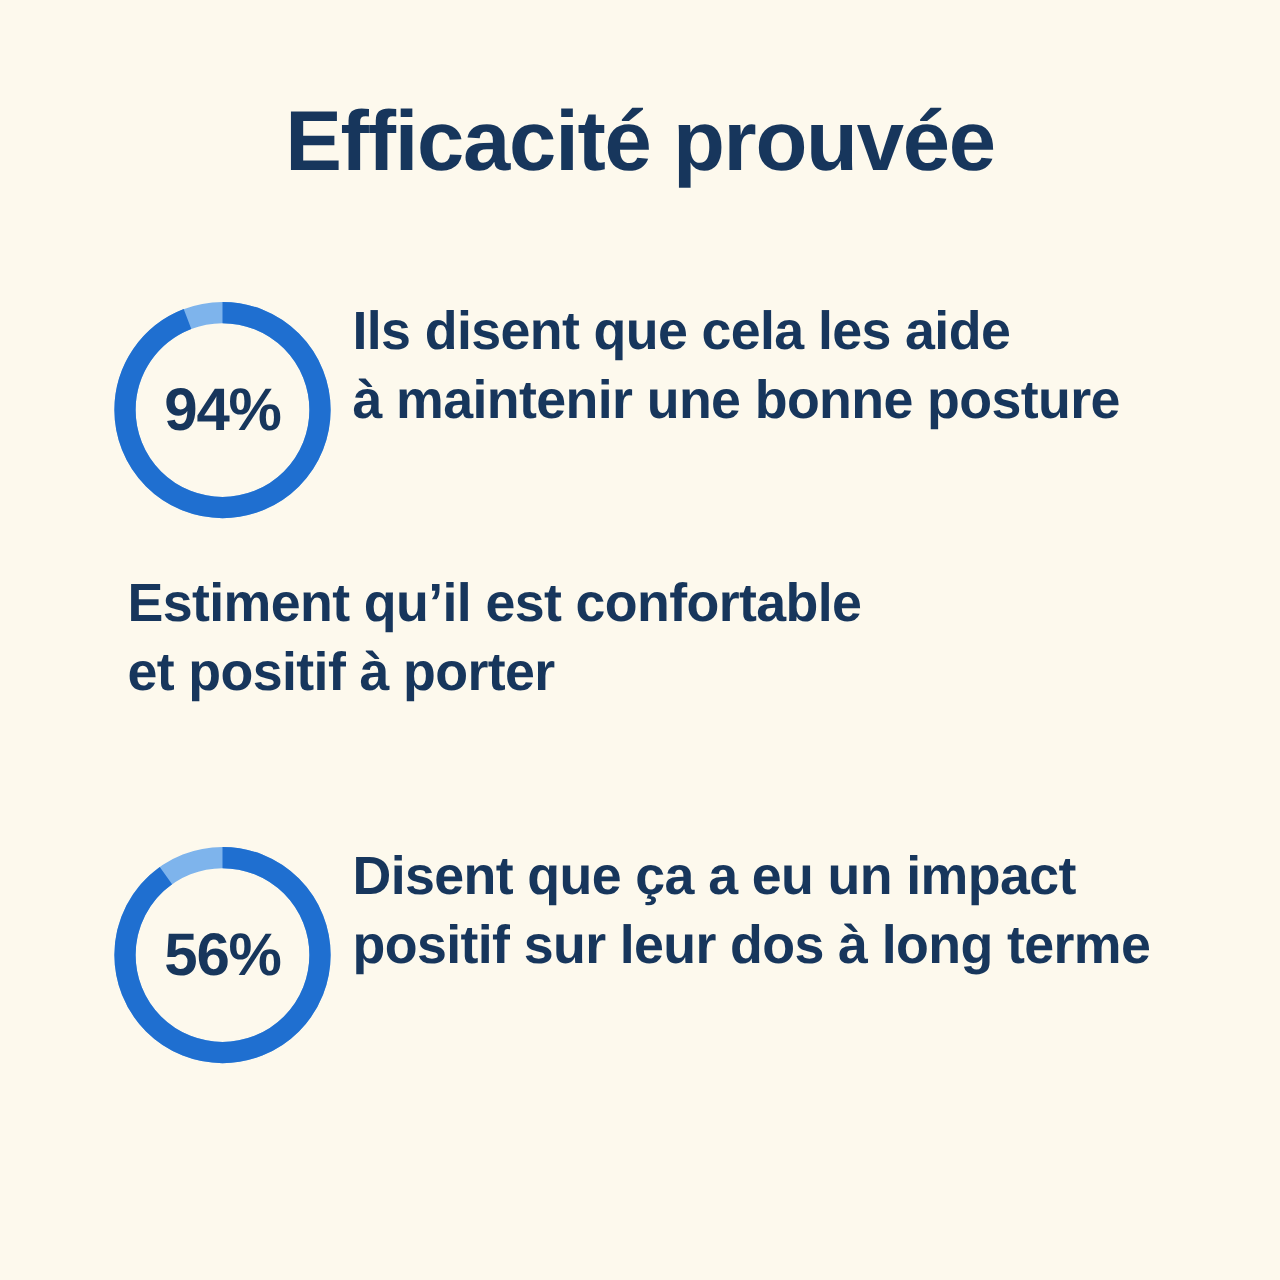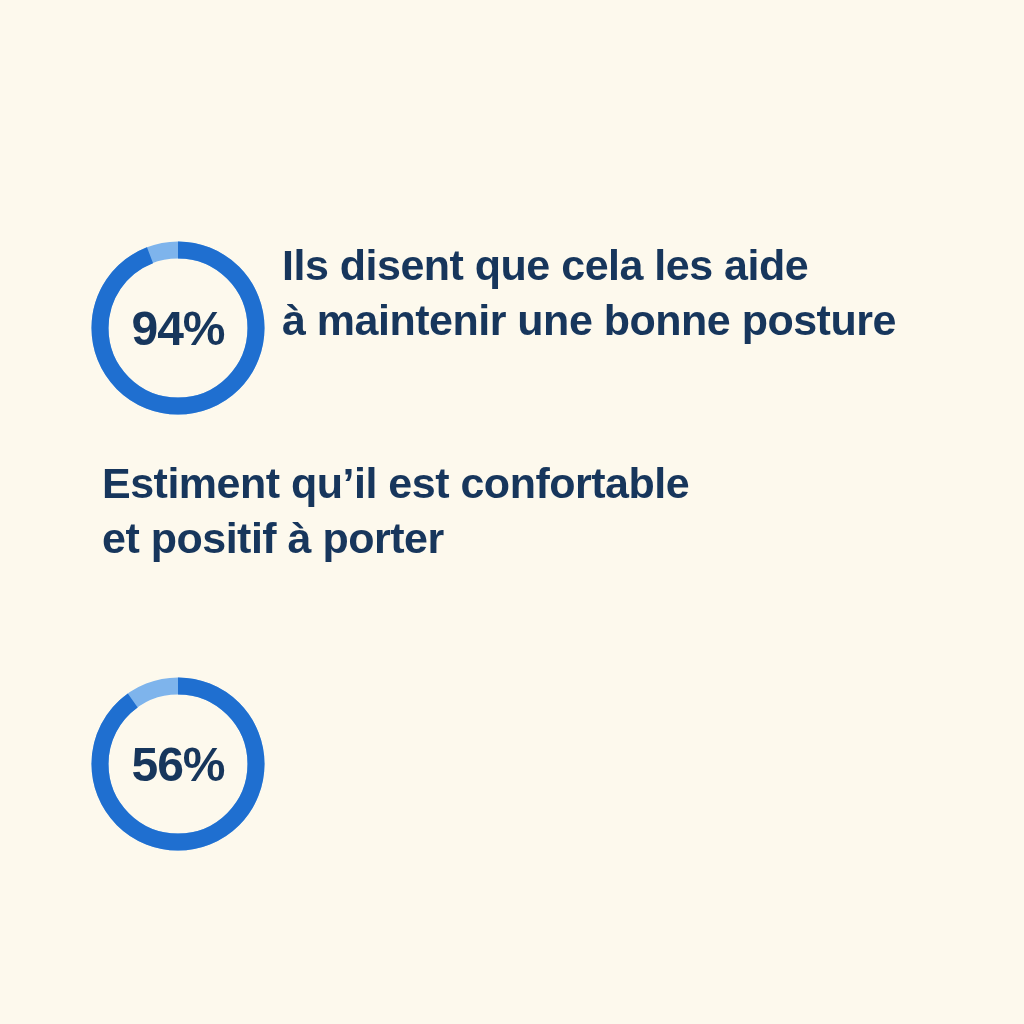--- a/index.html
+++ b/index.html
@@ -75,20 +75,21 @@
     line-height: 1.28;
     letter-spacing: -0.5px;
     white-space: pre-line;
   }
 </style>
 </head>
 <body>
 
 <div class="page">
 
+  <div class="title">Efficacité prouvée</div>
 
   <div class="stats">
 
     <div class="stat-row">
       <div class="ring-wrap">
         <svg width="180" height="180" viewBox="0 0 180 180">
           <circle cx="90" cy="90" r="78" fill="none" stroke="#7eb4ec" stroke-width="17"></circle>
           <circle class="ring-progress" cx="90" cy="90" r="78" fill="none" stroke="#1f6fd0" stroke-width="17" stroke-linecap="butt" stroke-dasharray="460.68314672240723 490.0884539600077" stroke-dashoffset="0"></circle>
         </svg>
         <div class="ring-label">94%</div>
@@ -103,16 +104,18 @@
     </div>
 
     <div class="stat-row">
       <div class="ring-wrap">
         <svg width="180" height="180" viewBox="0 0 180 180">
           <circle cx="90" cy="90" r="78" fill="none" stroke="#7eb4ec" stroke-width="17"></circle>
           <circle class="ring-progress" cx="90" cy="90" r="78" fill="none" stroke="#1f6fd0" stroke-width="17" stroke-linecap="butt" stroke-dasharray="441.07960856400695 490.0884539600077" stroke-dashoffset="0"></circle>
         </svg>
         <div class="ring-label">56%</div>
       </div>
+      <div class="stat-text">Disent que ça a eu un impact
+positif sur leur dos à long terme</div>
     </div>
 
   </div>
 </div>
 
 </body></html>

